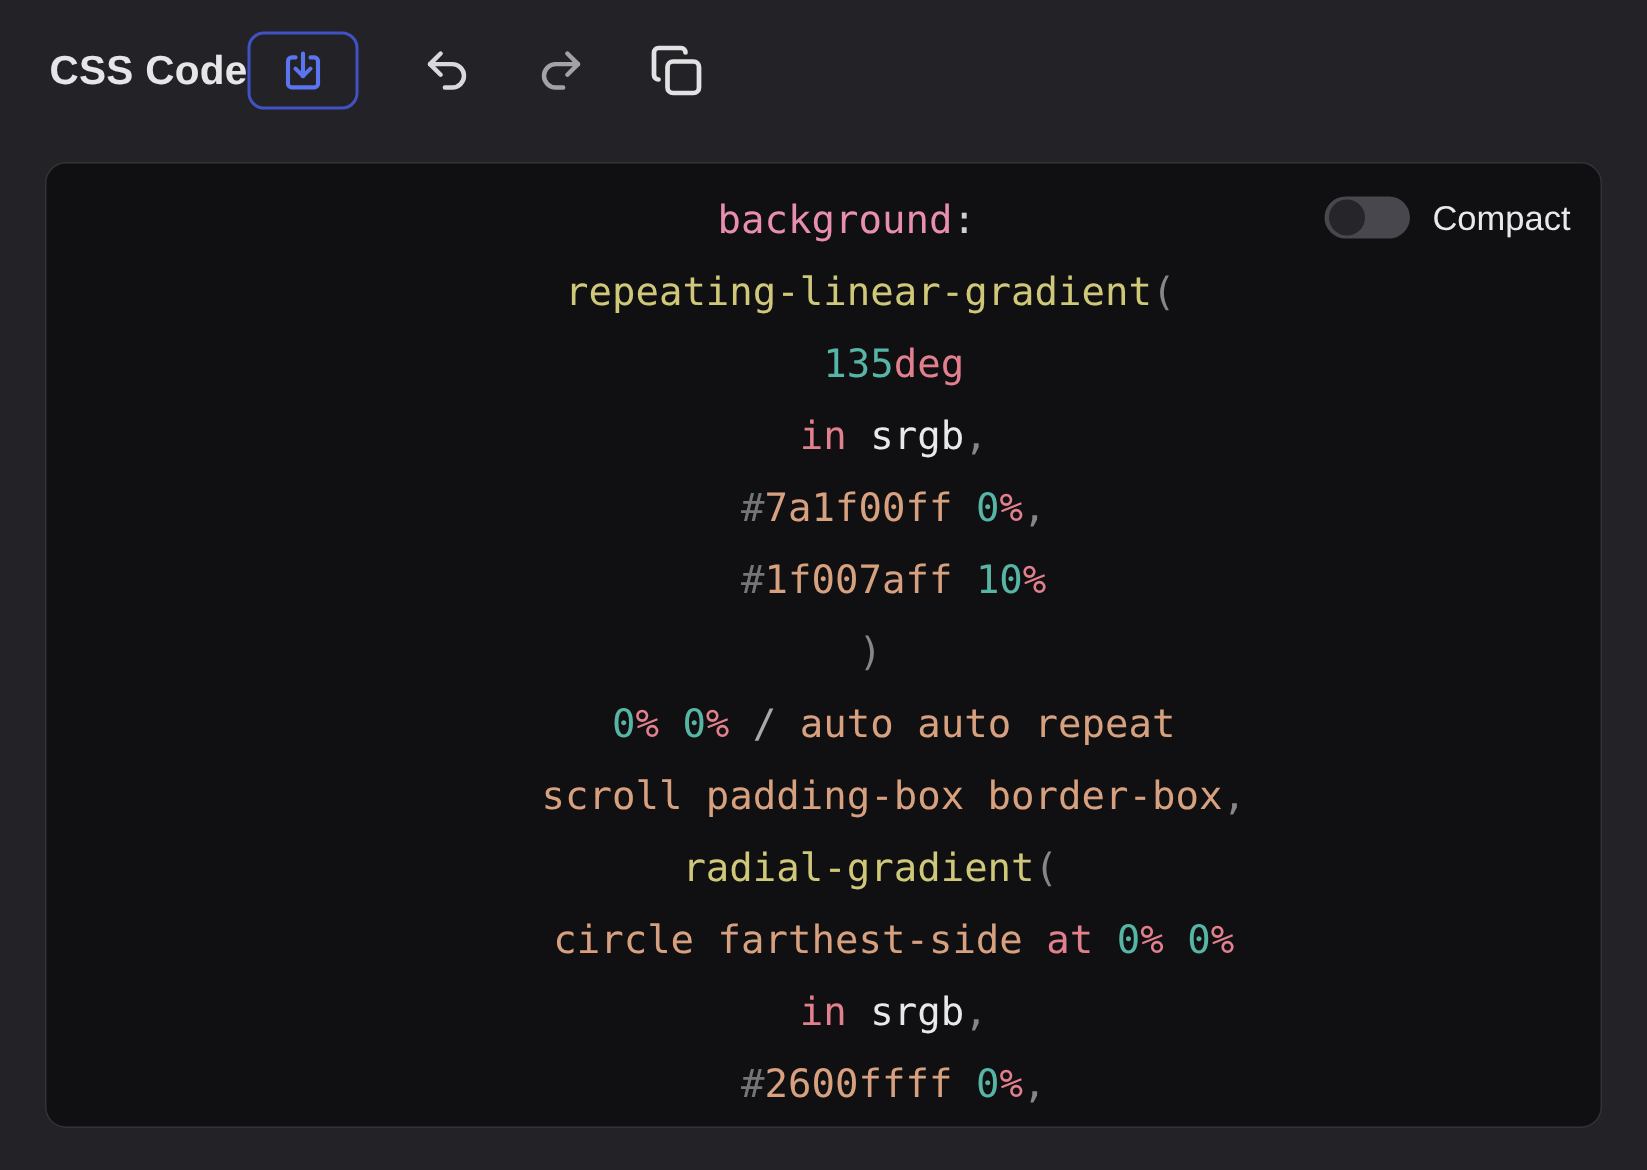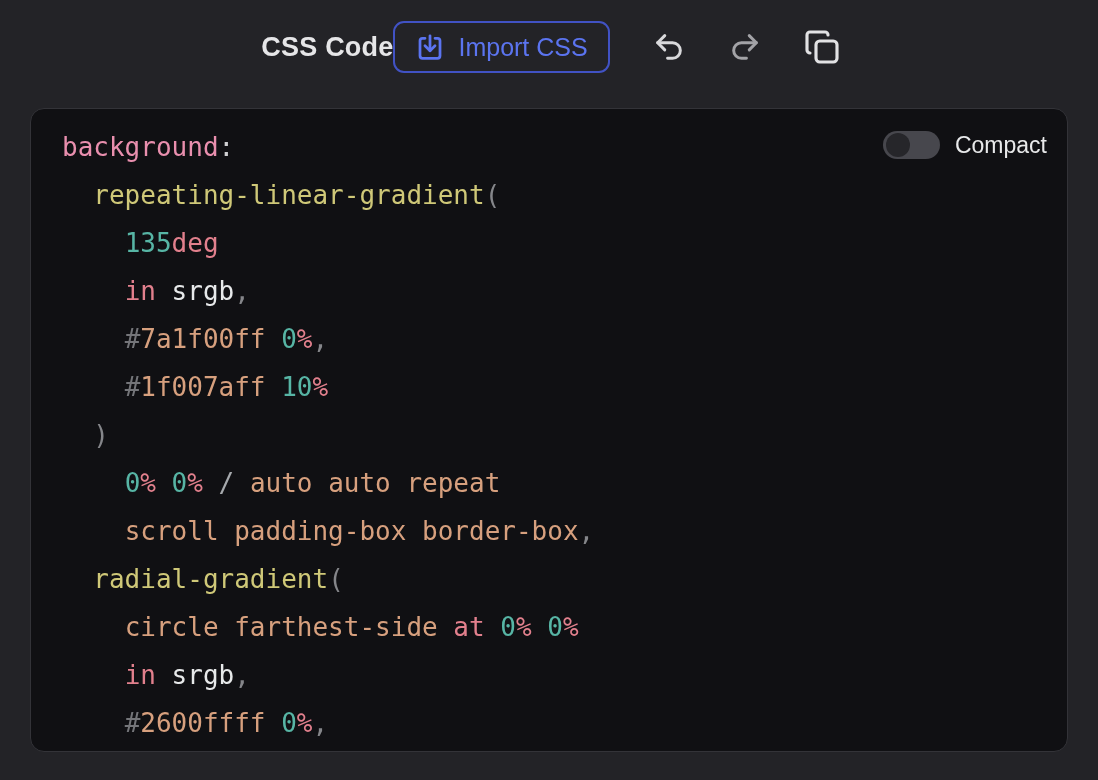--- a/index.html
+++ b/index.html
@@ -8,21 +8,21 @@
     background: #232327;
     overflow: hidden;
     font-family: "Liberation Sans", sans-serif;
   }
 
   
   .header {
     height: 94px;
     display: flex;
     align-items: center;
-    justify-content: center;
+    justify-content: flex-start;
     padding: 0 30px 0 33px;
   }
   .page-title {
     font-size: 27px;
     font-weight: 700;
     letter-spacing: 0.2px;
     color: #e6e6e8;
   }
   .header-actions {
     display: flex;
@@ -67,20 +67,21 @@
     border: 1px solid #333338;
     border-radius: 14px;
     overflow: hidden;
   }
   .code-content {
     padding: 14px 0 0 31px;
     font-family: "DejaVu Sans Mono", "Liberation Mono", monospace;
     font-size: 26px;
     line-height: 48px;
     white-space: pre;
+    text-align: center;
   }
   .code-line { white-space: pre; }
 
   
   .compact-row {
     position: absolute;
     top: 22px;
     right: 20px;
     display: flex;
     align-items: center;
@@ -118,21 +119,20 @@
 
   <div class="header-actions">
     <button class="import-btn">
       <span>
         <svg width="30" height="30" viewBox="0 0 24 24" fill="none" stroke="#5b74f0" stroke-width="2.2" stroke-linecap="round" stroke-linejoin="round">
           <path d="M12 3v12"></path>
           <path d="m8 11 4 4 4-4"></path>
           <path d="M8 5H6a2 2 0 0 0-2 2v12a2 2 0 0 0 2 2h12a2 2 0 0 0 2-2V7a2 2 0 0 0-2-2h-2"></path>
         </svg>
       </span>
-      <span>Import CSS</span>
     </button>
 
     <button class="icon-btn">
       <span>
         <svg width="34" height="34" viewBox="0 0 24 24" fill="none" stroke="#d9d9db" stroke-width="2.1" stroke-linecap="round" stroke-linejoin="round">
           <path d="M9 14 4 9l5-5"></path>
           <path d="M4 9h10.5a5.5 5.5 0 0 1 5.5 5.5v0a5.5 5.5 0 0 1-5.5 5.5H11"></path>
         </svg>
       </span>
     </button>

